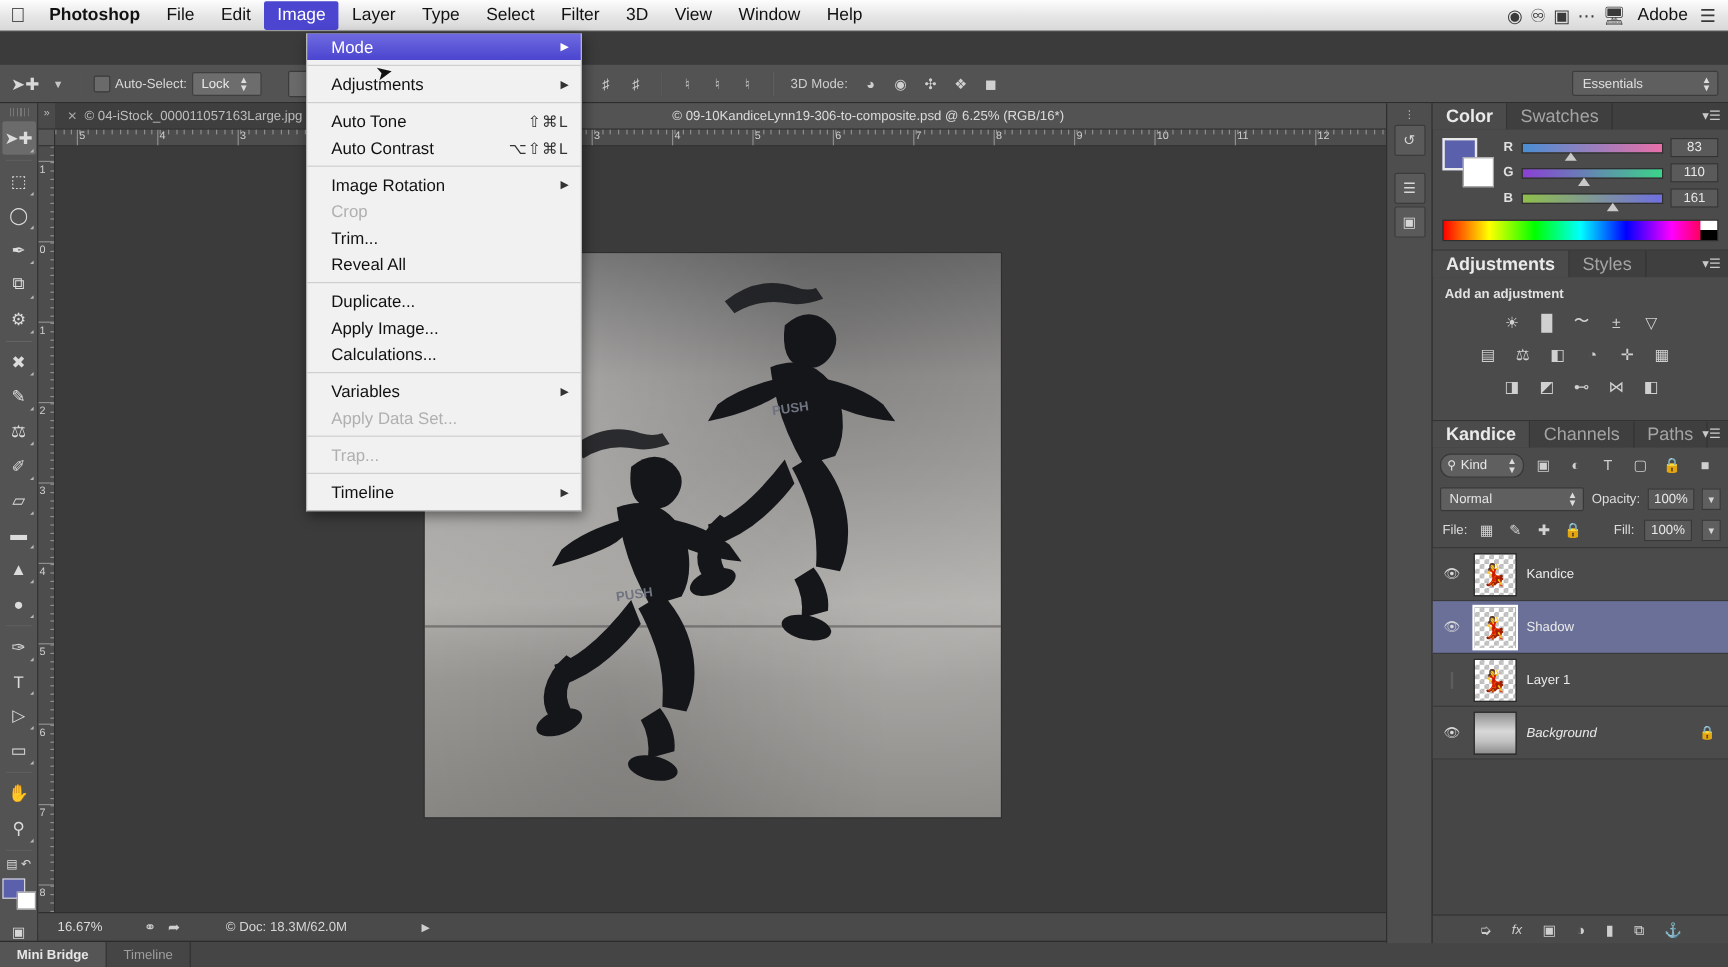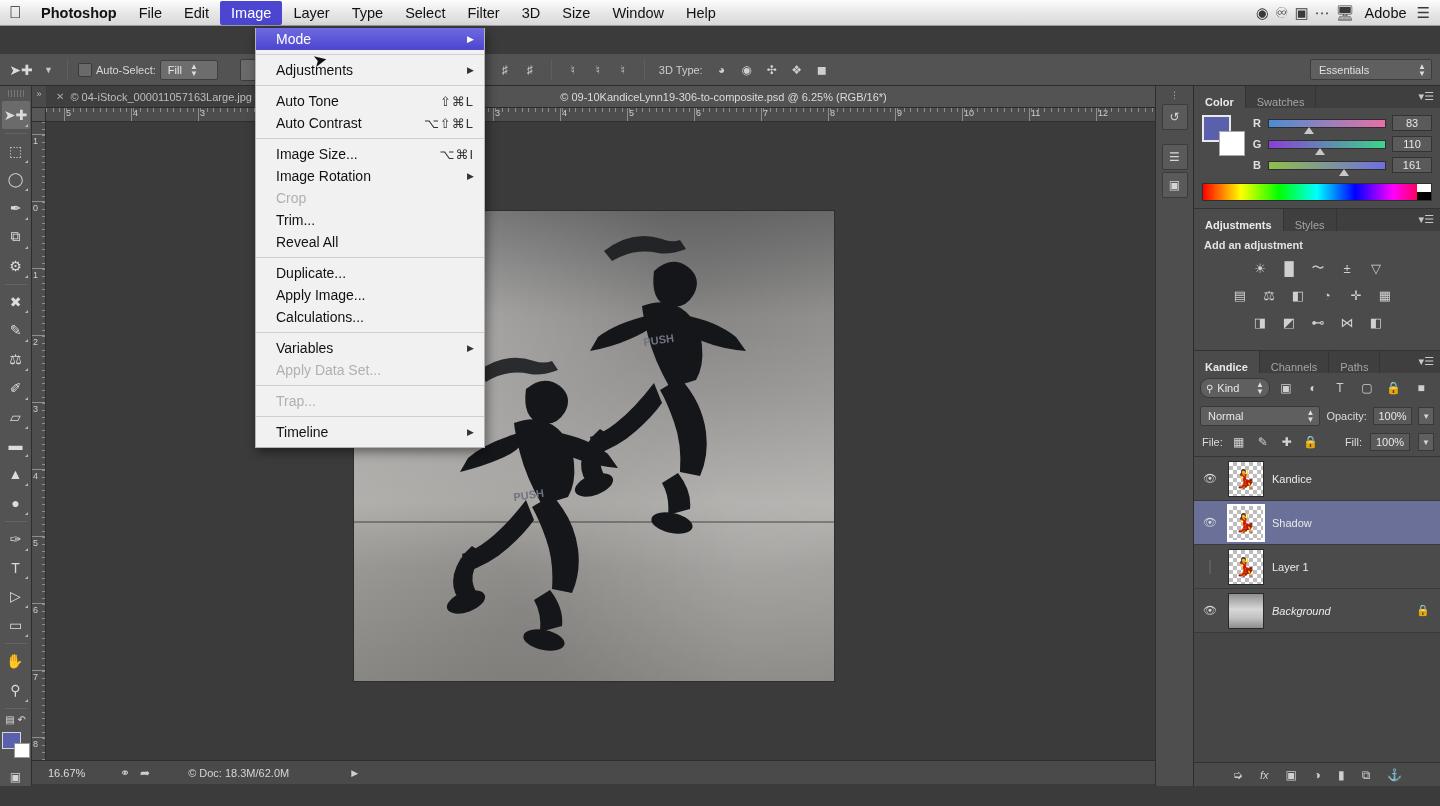--- a/index.html
+++ b/index.html
@@ -199,21 +199,21 @@
     color:#d6d6d6; font-size:12px; }
 
   .rightdock {
     position:absolute; left:1193px; top:86px; width:247px; height:700px;
     background:#464646; border-left:1px solid #2c2c2c;
   }
   .panel { background:#4b4b4b; border-bottom:1px solid #333; }
   .panel-tabs {
     height:22px; background:#3f3f3f; display:flex; align-items:stretch; position:relative;
   }
-  .ptab { display:flex; align-items:flex-end; padding:0 11px; font-size:11px;
+  .ptab { display:flex; align-items:center; padding:0 11px; font-size:15px;
     color:#a4a4a4; border-right:1px solid #343434; }
   .ptab.active { background:#4b4b4b; color:#eaeaea; font-weight:bold; }
   .pmenu { position:absolute; right:6px; top:4px; color:#c9c9c9; font-size:11px;
     display:flex; align-items:center; gap:1px; }
 
   
   .colorbody { padding:7px 8px 4px 8px; display:flex; gap:8px; }
   .color-swatches { position:relative; width:42px; height:42px; flex:0 0 42px; }
   .cs-fg { position:absolute; left:0; top:0; width:29px; height:27px; background:#5a60ab;
     border:2px solid #e9e9e9; }
@@ -339,21 +339,21 @@
     <div class="osmenu">
         <span>Select</span>
       </div>
     <div class="osmenu">
         <span>Filter</span>
       </div>
     <div class="osmenu">
         <span>3D</span>
       </div>
     <div class="osmenu">
-        <span>Size</span>
+        <span>View</span>
       </div>
     <div class="osmenu">
         <span>Window</span>
       </div>
     <div class="osmenu">
         <span>Help</span>
       </div>
     <div class="osbar-right">
       <div class="ico">◉</div>
       <div class="ico">♾</div>
@@ -366,21 +366,21 @@
   </div>
 
 
   <div class="optionsbar">
     <div class="opt-tool">➤✚</div>
     <div class="opt-caret">▼</div>
     <div class="opt-sep"></div>
     <div class="opt-check"></div>
     <div class="opt-label">Auto-Select:</div>
     <div class="opt-select">
-      <span>Fill</span>
+      <span>Lock</span>
       <span class="spin">
           <span>▲</span>
           <span>▼</span>
         </span>
     </div>
     <div style="width:14px"></div>
     <div class="opt-btn"></div>
     <div class="opt-sep"></div>
     <div class="align-icons">
       <div class="align-ic">▤</div>
@@ -399,21 +399,21 @@
       <div class="align-ic">♯</div>
       <div class="align-ic">♯</div>
     </div>
     <div class="opt-sep"></div>
     <div class="align-icons">
       <div class="align-ic">♮</div>
       <div class="align-ic">♮</div>
       <div class="align-ic">♮</div>
     </div>
     <div class="opt-sep"></div>
-    <div class="mode3d">3D Type:</div>
+    <div class="mode3d">3D Mode:</div>
     <div class="align-icons">
       <div class="align-ic">◕</div>
       <div class="align-ic">◉</div>
       <div class="align-ic">✣</div>
       <div class="align-ic">❖</div>
       <div class="align-ic">◼</div>
     </div>
     <div class="ws-select">
       <span>Essentials</span>
       <span class="spin">
@@ -838,20 +838,28 @@
   <div class="canvas-scroll-b"></div>
 
   <div class="statusbar">
     <div class="sb-zoom">16.67%</div>
     <div class="sb-ic">⚭</div>
     <div class="sb-ic">➦</div>
     <div class="sb-doc">© Doc: 18.3M/62.0M</div>
     <div class="sb-arrow">▶</div>
   </div>
 
+  <div class="bottomtabs">
+    <div class="btab active">
+        <span>Mini Bridge</span>
+      </div>
+    <div class="btab">
+        <span>Timeline</span>
+      </div>
+  </div>
 
   <div class="dock-strip">
     <div class="dock-grip">⋮</div>
     <div class="dock-btn">↺</div>
     <div style="height:10px"></div>
     <div class="dock-btn">☰</div>
     <div class="dock-btn">▣</div>
   </div>
 
   <div class="rightdock">
@@ -1046,24 +1054,20 @@
       <div class="mi">
         <span>Auto Tone</span>
         <span class="sc">⇧⌘L</span>
       </div>
       <div class="mi">
         <span>Auto Contrast</span>
         <span class="sc">⌥⇧⌘L</span>
       </div>
       <div class="msep"></div>
       <div class="mi">
-        <span>Image Size...</span>
-        <span class="sc">⌥⌘I</span>
-      </div>
-      <div class="mi">
         <span>Image Rotation</span>
         <span class="arrow">▶</span>
       </div>
       <div class="mi disabled">
         <span>Crop</span>
       </div>
       <div class="mi">
         <span>Trim...</span>
       </div>
       <div class="mi">

